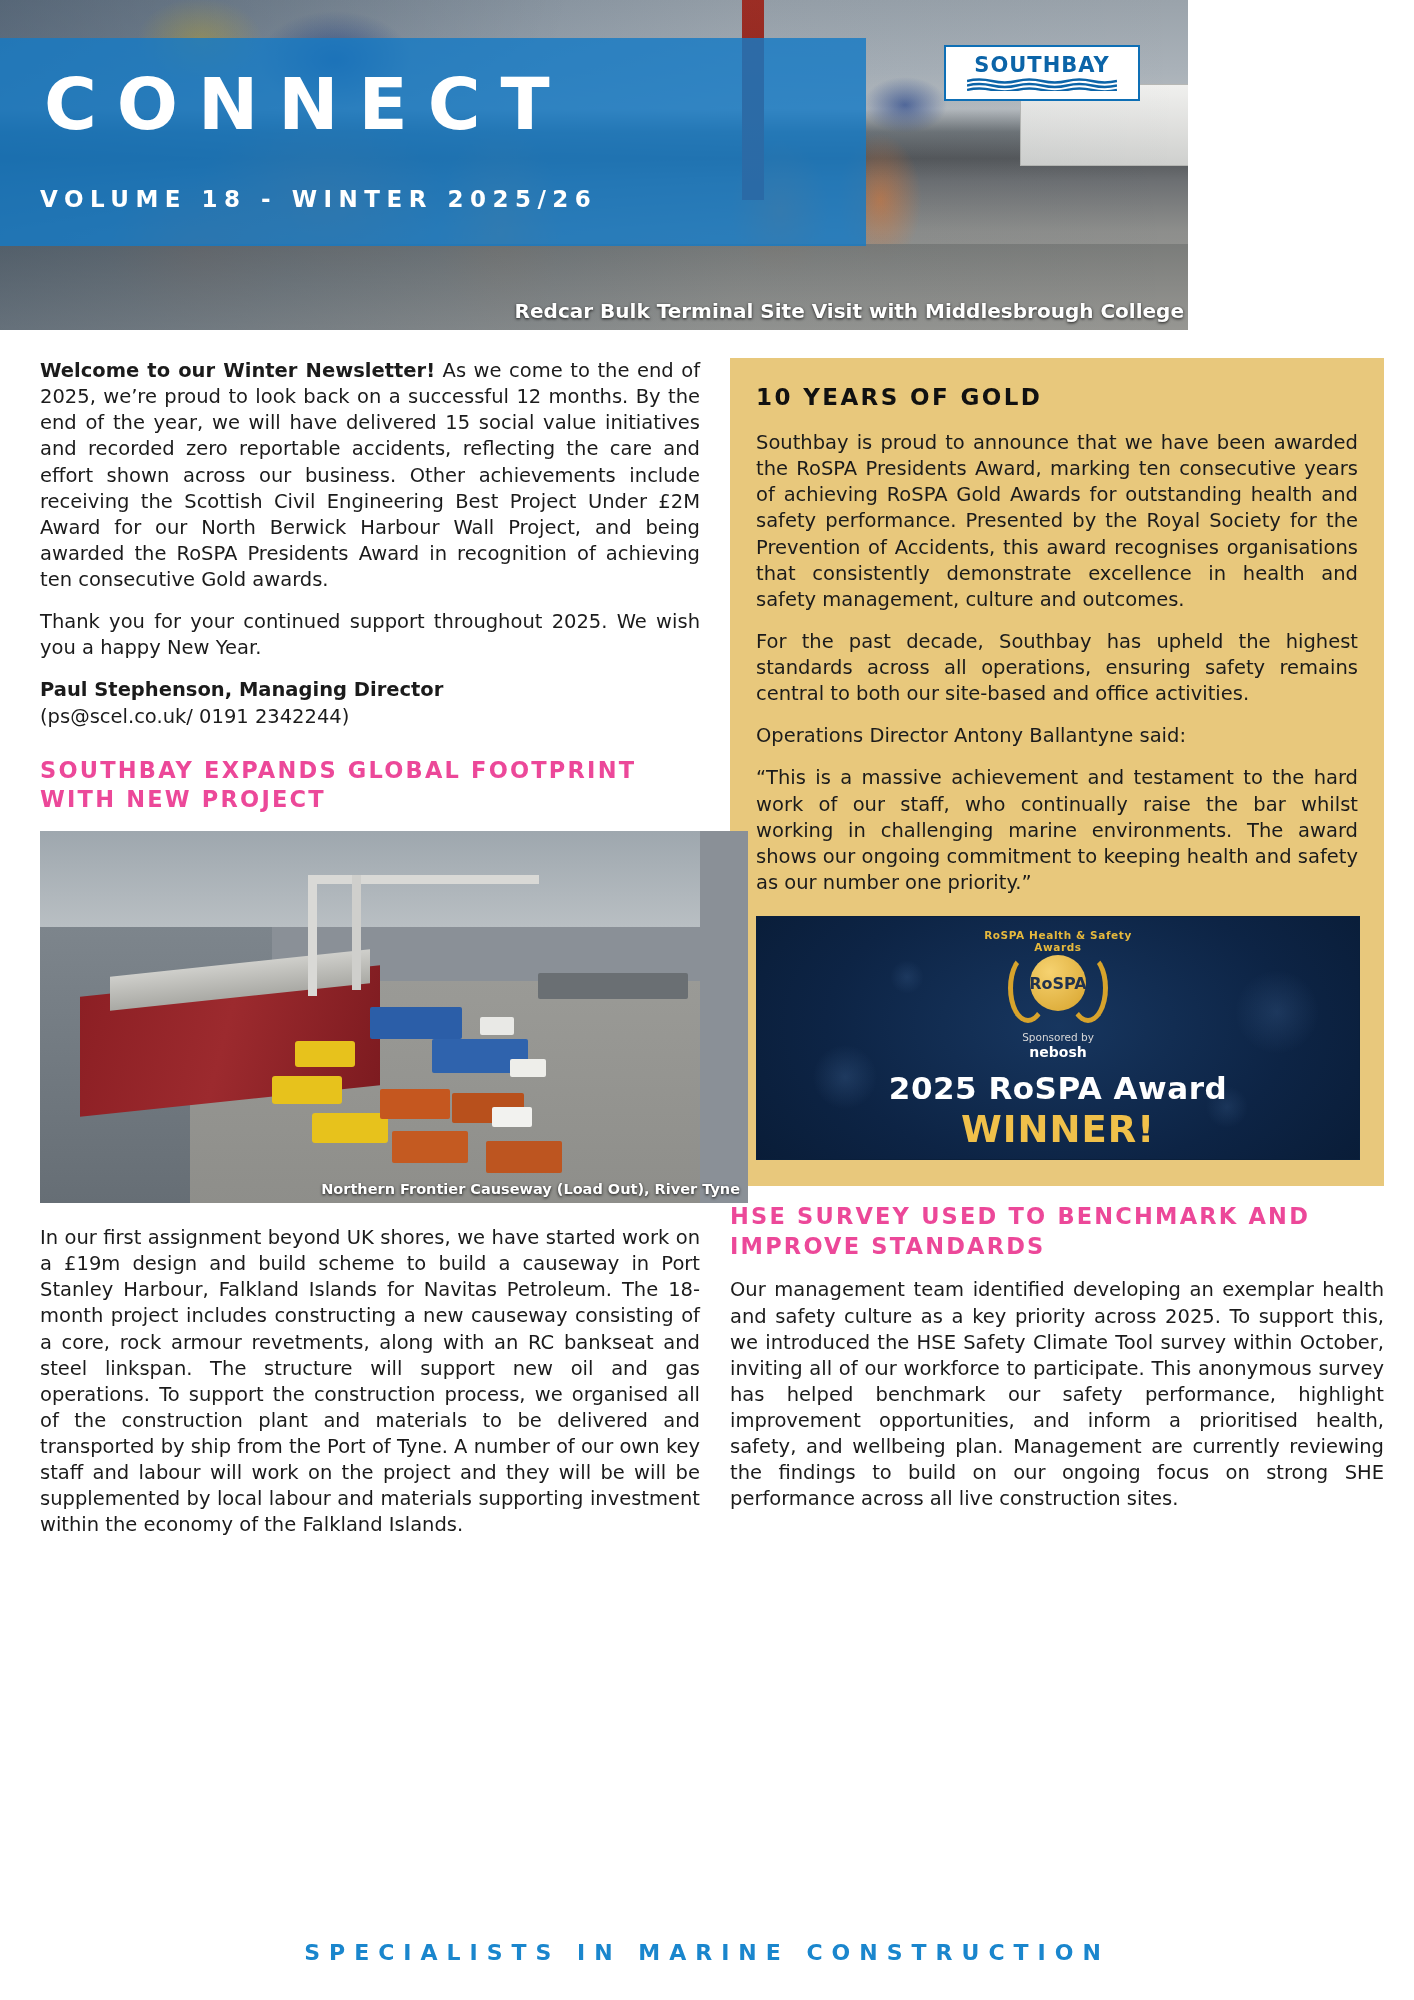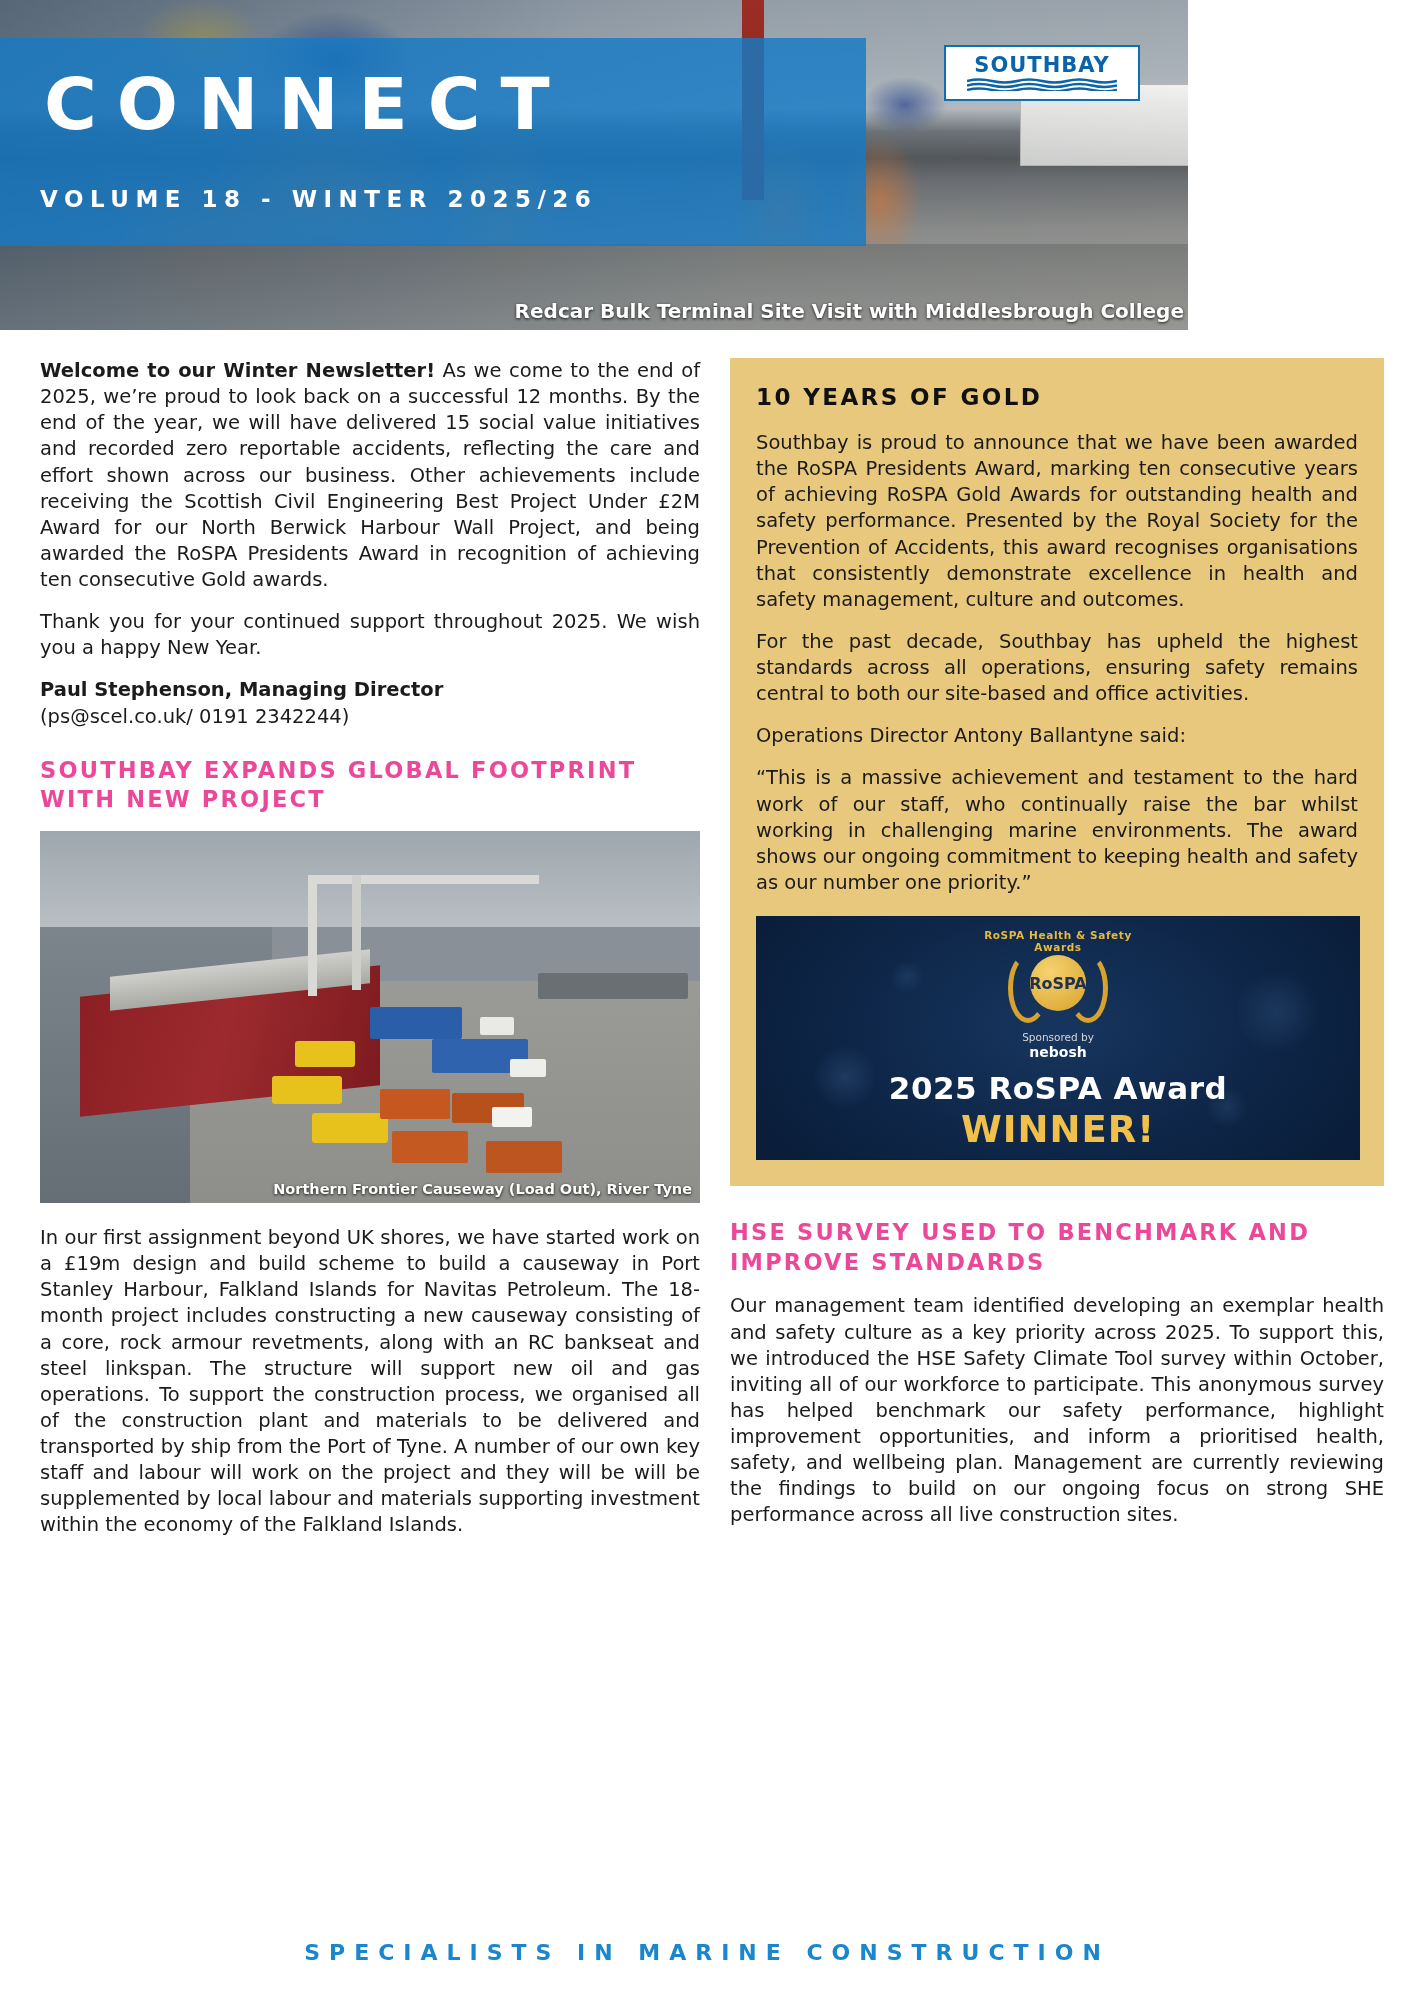--- a/index.html
+++ b/index.html
@@ -161,20 +161,21 @@
   }
 
   
   .photo-port {
     position: relative;
     width: 660px;
     height: 372px;
     overflow: hidden;
     background: #8a9097;
     margin-bottom: 22px;
+    padding-left: 48px;
   }
   .pp-sky { position:absolute; left:0; top:0; width:660px; height:96px;
     background: linear-gradient(to bottom, #9ea7ae, #b9bfc3); }
   .pp-water { position:absolute; left:0; top:96px; width:232px; height:276px;
     background: linear-gradient(to bottom, #7d858c, #666e75); }
   .pp-quay { position:absolute; left:150px; top:150px; width:510px; height:222px;
     background: linear-gradient(to bottom, #9a9a96, #8e8e8a); }
   .pp-ship { position:absolute; left:40px; top:150px; width:300px; height:120px;
     background: linear-gradient(105deg, #8c1f24 0%, #9c2a2e 48%, #7d1b20 100%);
     transform: skewY(-6deg); }
@@ -406,18 +407,18 @@
           <div class="rospa-laurel-r"></div>
           <div class="rospa-circle">RoSPA</div>
         </div>
         <div class="rospa-sponsor">Sponsored by</div>
         <div class="rospa-nebosh">nebosh</div>
         <div class="rospa-year">2025 RoSPA Award</div>
         <div class="rospa-winner">WINNER!</div>
       </div>
     </div>
 
-    <h2 class="section" style="margin-top:32px;">HSE SURVEY USED TO BENCHMARK AND IMPROVE STANDARDS</h2>
+    <h2 class="section" style="margin-top:16px;">HSE SURVEY USED TO BENCHMARK AND IMPROVE STANDARDS</h2>
     <p class="body">Our management team identified developing an exemplar health and safety culture as a key priority across 2025. To support this, we introduced the HSE Safety Climate Tool survey within October, inviting all of our workforce to participate. This anonymous survey has helped benchmark our safety performance, highlight improvement opportunities, and inform a prioritised health, safety, and wellbeing plan. Management are currently reviewing the findings to build on our ongoing focus on strong SHE performance across all live construction sites.</p>
   </div>
 </div>
 
 <div class="footer">SPECIALISTS IN MARINE CONSTRUCTION</div>
 
 </body></html>

